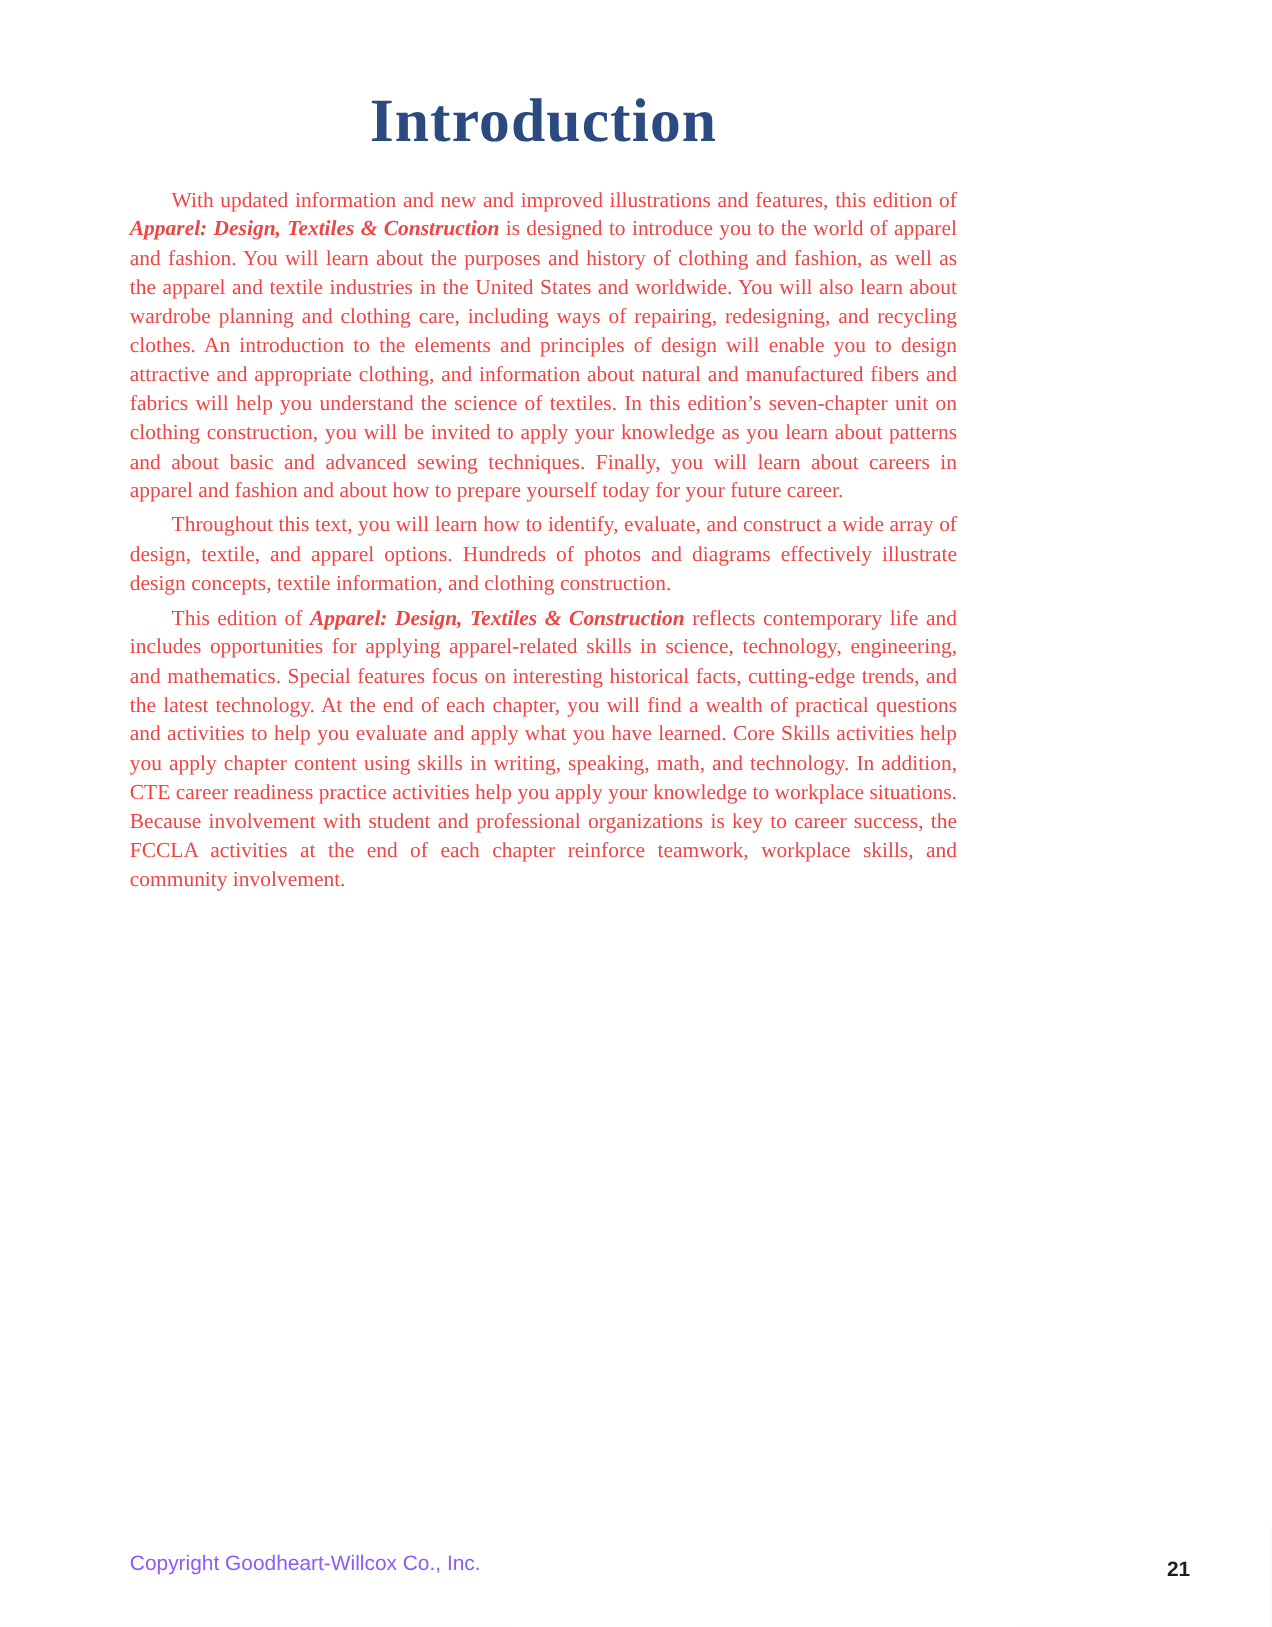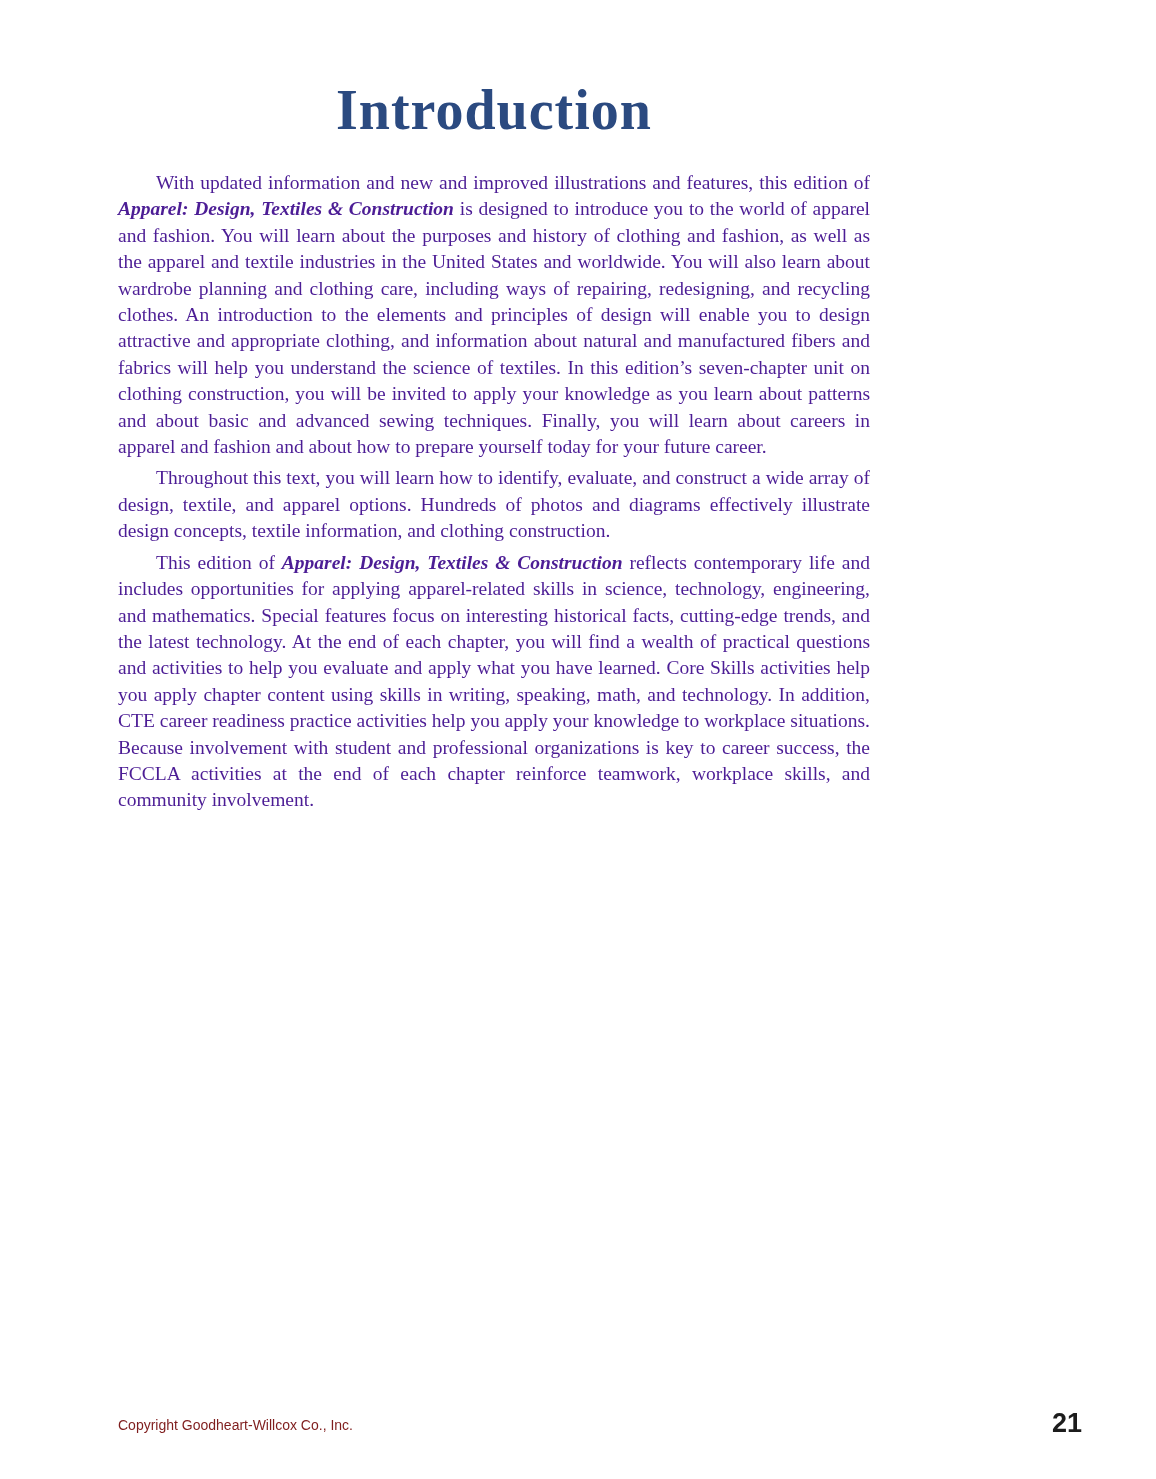--- a/index.html
+++ b/index.html
@@ -31,42 +31,42 @@
     letter-spacing: 1px;
     color: #2b4a80; 
     font-family: "Liberation Serif", serif;
   }
   .body-text p {
     margin: 0 0 5px 0;
     font-size: 19.5px;
     line-height: 26.4px;
     text-align: justify;
     text-indent: 38px;
-    color: #4c1d95;
+    color: #ef4444;
   }
   .seg-bolditalic {
     font-weight: 700;
     font-style: italic;
   }
   .seg-italic {
   }
   .footer-copyright {
     position: absolute;
     left: 118px;
     bottom: 46px;
     font-family: "Liberation Sans", sans-serif;
-    font-size: 14px;
-    color: #7f1d1d;
+    font-size: 19px;
+    color: #8b5cf6;
   }
   .footer-page-number {
     position: absolute;
     right: 90px;
     bottom: 40px;
     font-family: "Liberation Sans", sans-serif;
-    font-size: 27px;
+    font-size: 19px;
     font-weight: 700;
     color: #1c1c1c;
   }
 </style>
 </head>
 <body>
 
 <div class="page">
   <div class="content">
     <h1 class="page-title" style="color: rgb(43, 74, 128);">Introduction</h1>

